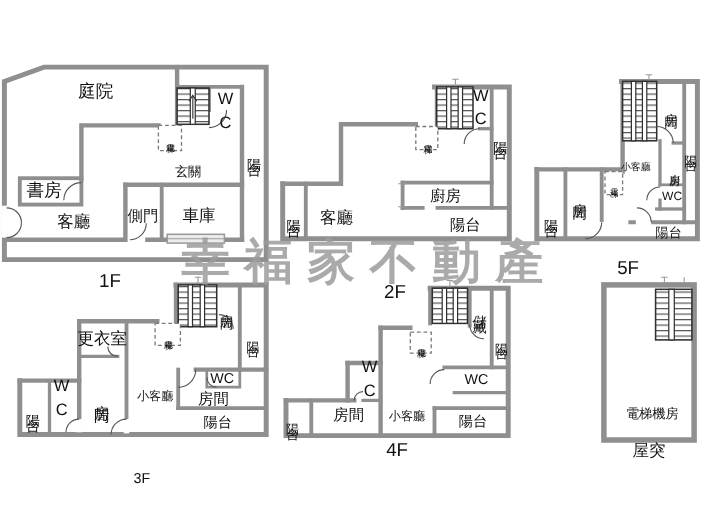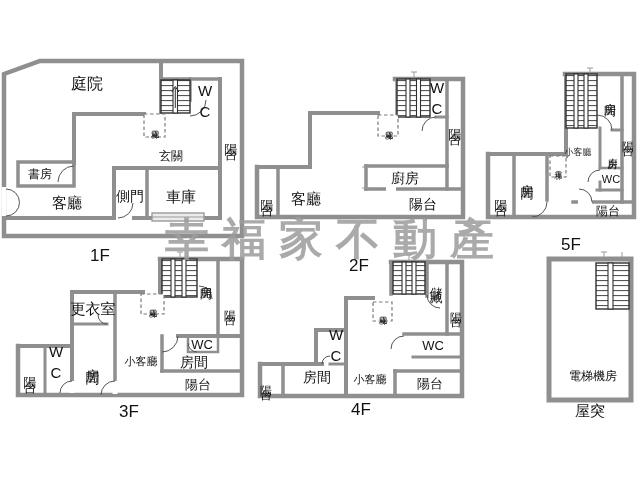--- a/index.html
+++ b/index.html
@@ -196,21 +196,21 @@
       <path class="tick" d="M604,252 V257 M601,252 H607 M622,252 V257"></path>
     </g>
   </svg>
 
   <div class="watermark">幸福家不動產</div>
 
   <div class="labels">
 
     <div class="lbl" style="left:87px;top:84px;font-size:16px">庭院</div>
     <div class="lbl" style="left:171px;top:156px;font-size:12px">玄關</div>
-    <div class="lbl" style="left:40px;top:174px;font-size:12px">書房</div>
+    <div class="lbl" style="left:40px;top:174px;font-size:16px">書房</div>
     <div class="lbl" style="left:67px;top:202px;font-size:15px">客廳</div>
     <div class="lbl" style="left:130px;top:196px;font-size:14px">側門</div>
     <div class="lbl" style="left:181px;top:196px;font-size:15px">車庫</div>
     <div class="lbl v" style="left:205px;top:103px;font-size:15px">WC</div>
     <div class="lbl v tiny" style="left:154px;top:125px;font-size:8px">電梯</div>
     <div class="lbl v" style="left:231px;top:137px;font-size:13px">陽台</div>
     <div class="lbl flab" style="left:100px;top:255px;font-size:17px">1F</div>
 
     <div class="lbl v" style="left:437px;top:100px;font-size:15px">WC</div>
     <div class="lbl v tiny" style="left:388px;top:126px;font-size:8px">電梯</div>
@@ -225,21 +225,21 @@
     <div class="lbl v" style="left:206px;top:279px;font-size:12px">房間</div>
     <div class="lbl v" style="left:230px;top:304px;font-size:12px">陽台</div>
     <div class="lbl v tiny" style="left:152px;top:304px;font-size:8px">電梯</div>
     <div class="lbl" style="left:141px;top:361px;font-size:11px">小客廳</div>
     <div class="lbl v" style="left:56px;top:364px;font-size:15px">WC</div>
     <div class="lbl v" style="left:30px;top:370px;font-size:13px">陽台</div>
     <div class="lbl v" style="left:93px;top:361px;font-size:14px">房間</div>
     <div class="lbl" style="left:202px;top:344px;font-size:13px">WC</div>
     <div class="lbl" style="left:194px;top:362px;font-size:14px">房間</div>
     <div class="lbl" style="left:198px;top:384px;font-size:13px">陽台</div>
-    <div class="lbl flab" style="left:129px;top:411px;font-size:17px">3F</div>
+    <div class="lbl flab" style="left:129px;top:435px;font-size:13px">3F</div>
 
     <div class="lbl v" style="left:436px;top:280px;font-size:13px">儲藏</div>
     <div class="lbl v" style="left:456px;top:306px;font-size:12px">陽台</div>
     <div class="lbl v tiny" style="left:382px;top:311px;font-size:8px">電梯</div>
     <div class="lbl v" style="left:336px;top:347px;font-size:15px">WC</div>
     <div class="lbl" style="left:433px;top:345px;font-size:13px">WC</div>
     <div class="lbl" style="left:317px;top:377px;font-size:14px">房間</div>
     <div class="lbl" style="left:370px;top:379px;font-size:11px">小客廳</div>
     <div class="lbl v" style="left:266px;top:379px;font-size:12px">陽台</div>
     <div class="lbl" style="left:430px;top:383px;font-size:13px">陽台</div>

